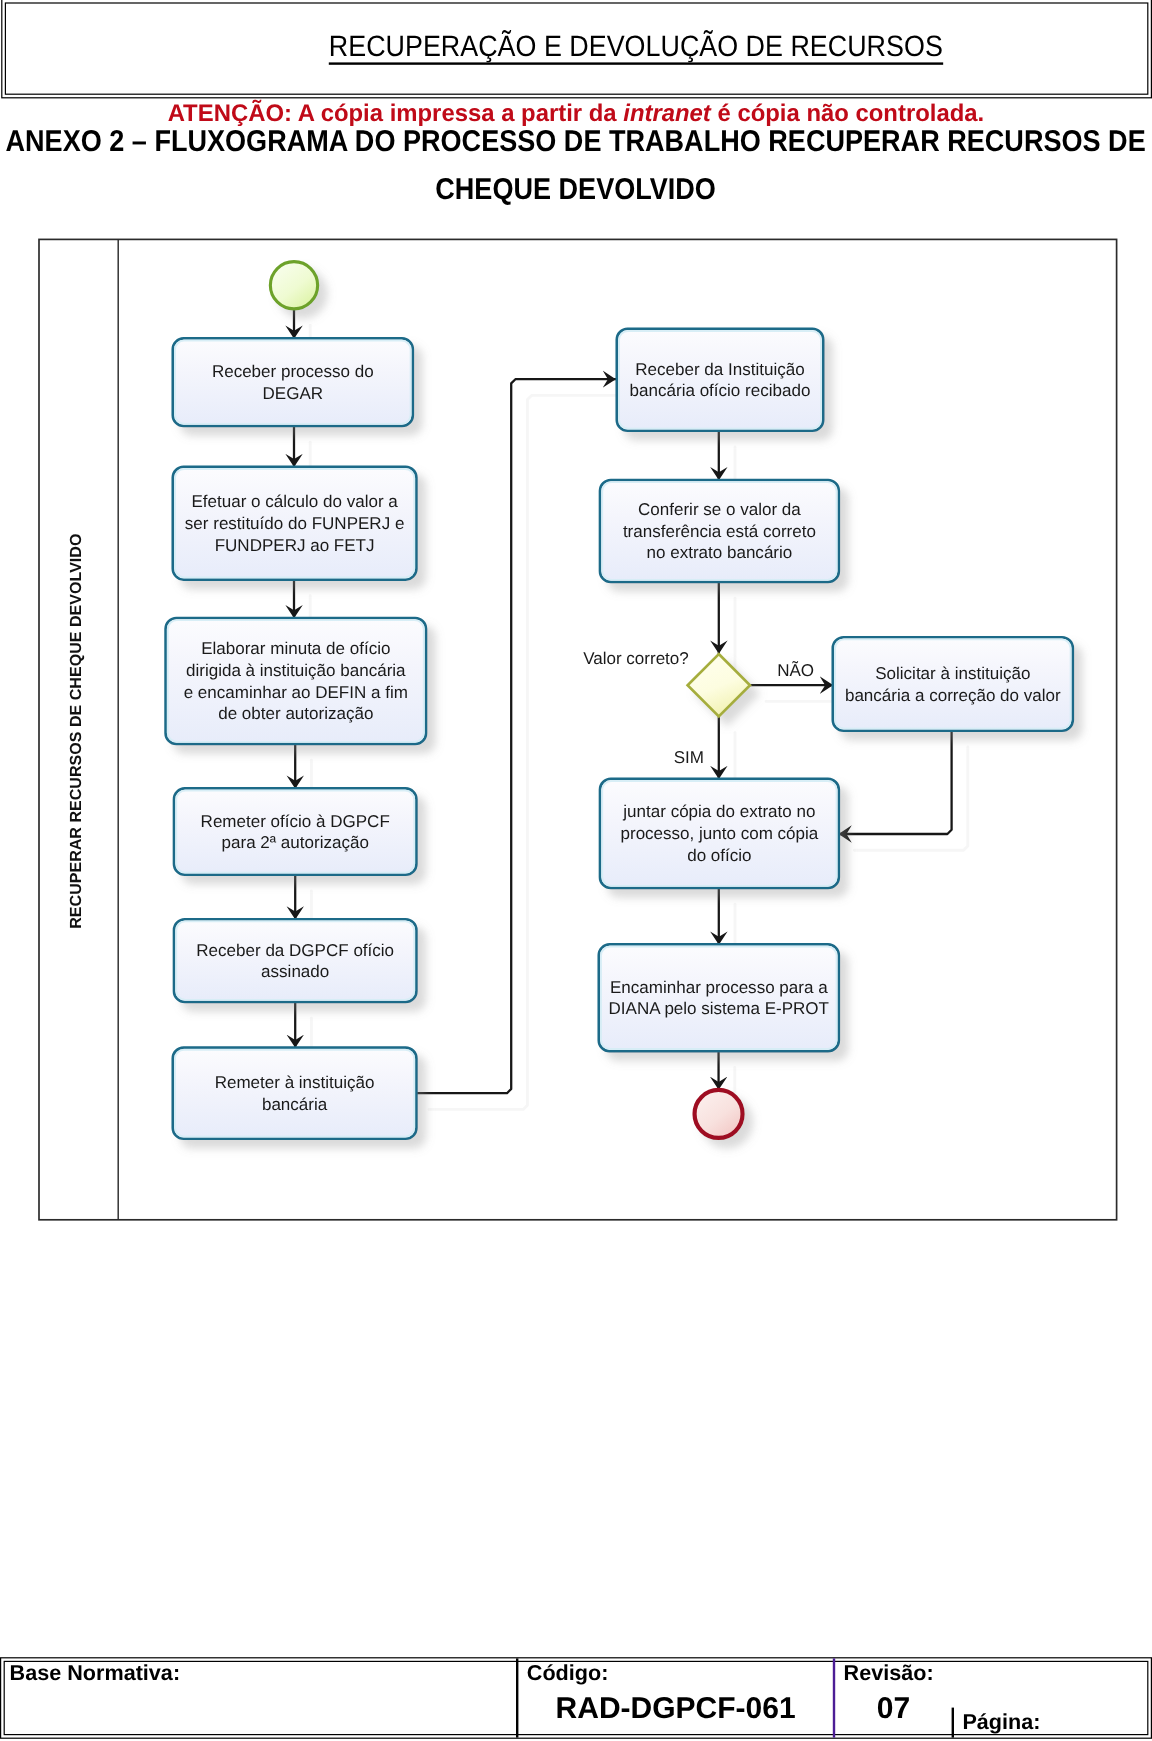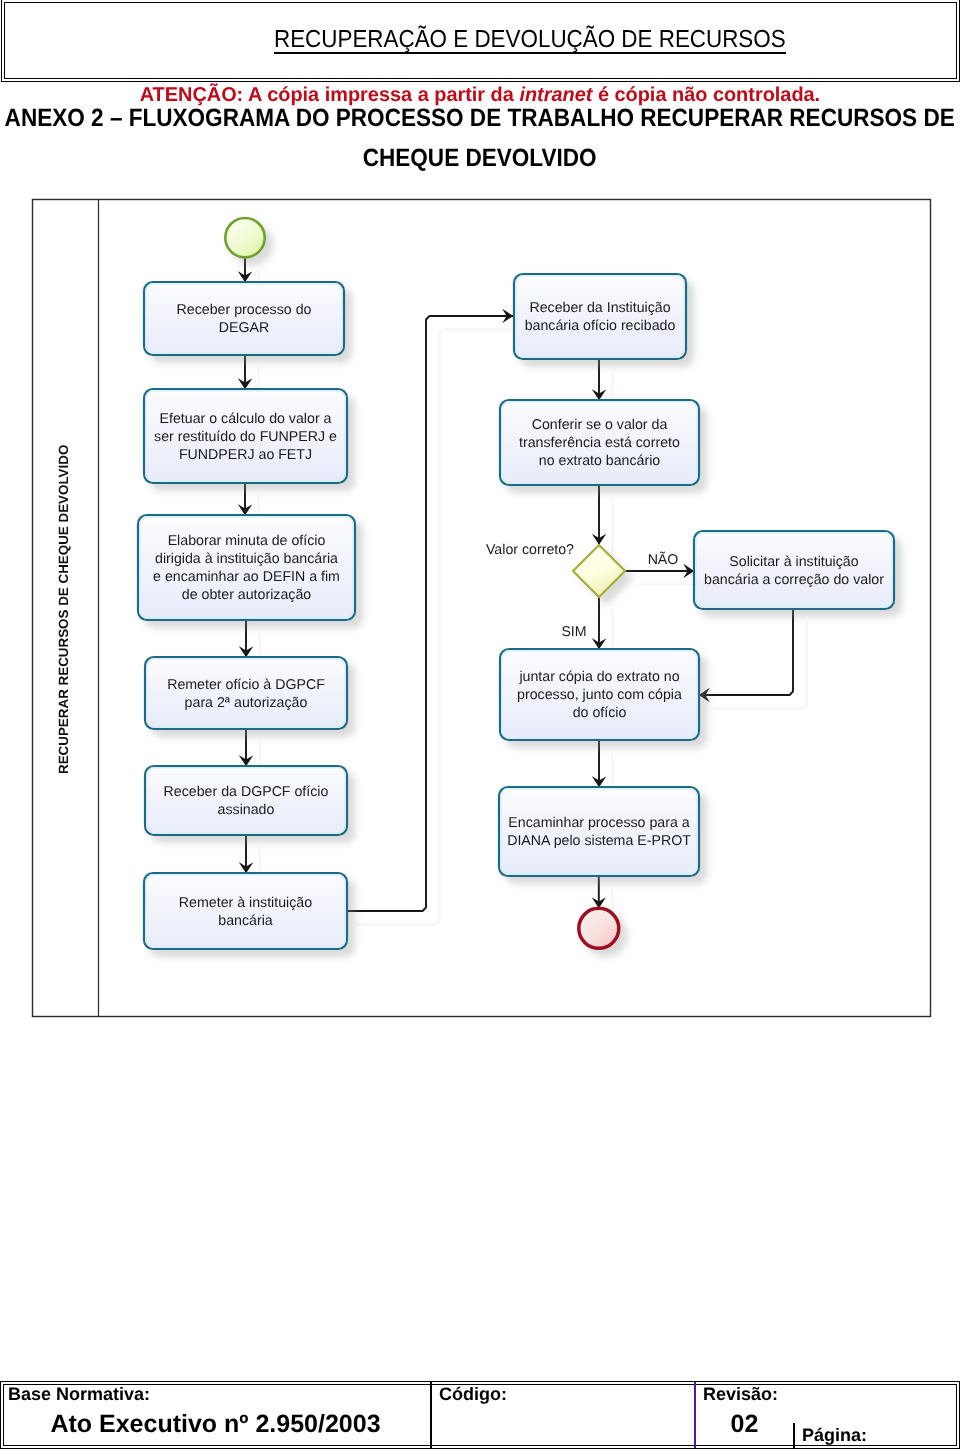--- a/index.html
+++ b/index.html
@@ -217,28 +217,28 @@
           <text x="663" y="563.5" text-anchor="middle" font-family="&quot;Liberation Sans&quot;,sans-serif" font-size="14.2" fill="#1a1a1a">NÃO</text>
           <text x="574" y="635.5" text-anchor="middle" font-family="&quot;Liberation Sans&quot;,sans-serif" font-size="14.2" fill="#1a1a1a">SIM</text>
         </g>
       </svg>
   </div>
 
   <div class="ftr">
     <div class="ftr-inner"></div>
     <div class="ftr-cell c0">
       <div class="ftr-lbl">Base Normativa:</div>
-      <div class="ftr-val">Ato Executivo nº 2.950/2003</div>
     </div>
     <div class="ftr-cell c1">
       <div class="ftr-lbl">Código:</div>
+      <div class="ftr-val">RAD-DGPCF-061</div>
     </div>
     <div class="ftr-cell c2">
       <div class="ftr-lbl">Revisão:</div>
-      <div class="ftr-val">02</div>
+      <div class="ftr-val">07</div>
     </div>
     <div class="ftr-cell c3">
       <div class="ftr-lbl">Página:</div>
       <div class="ftr-val">9 de 16</div>
     </div>
   </div>
 
 </div>
 
 </body></html>

